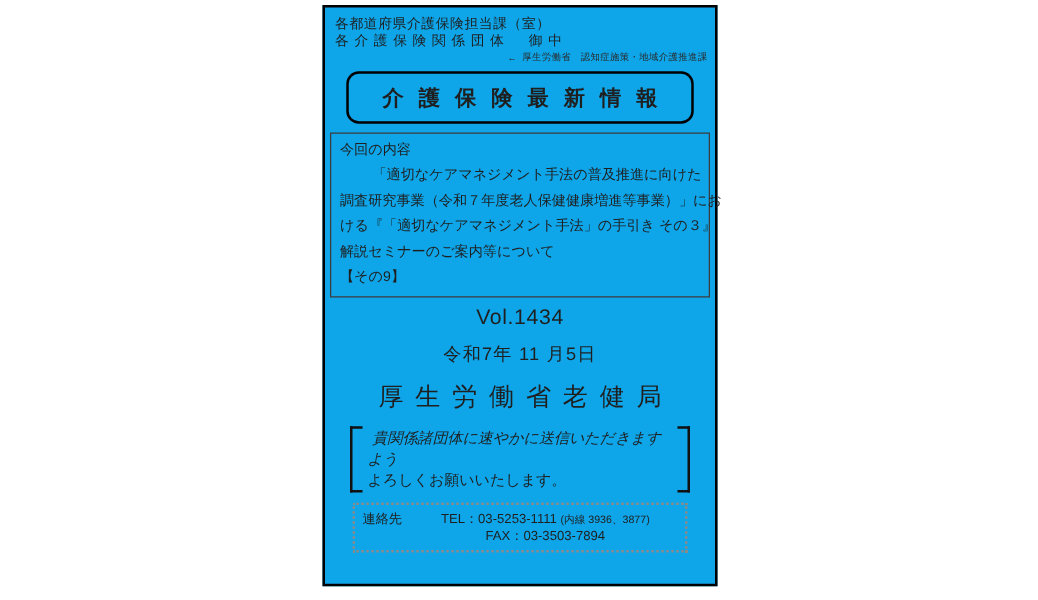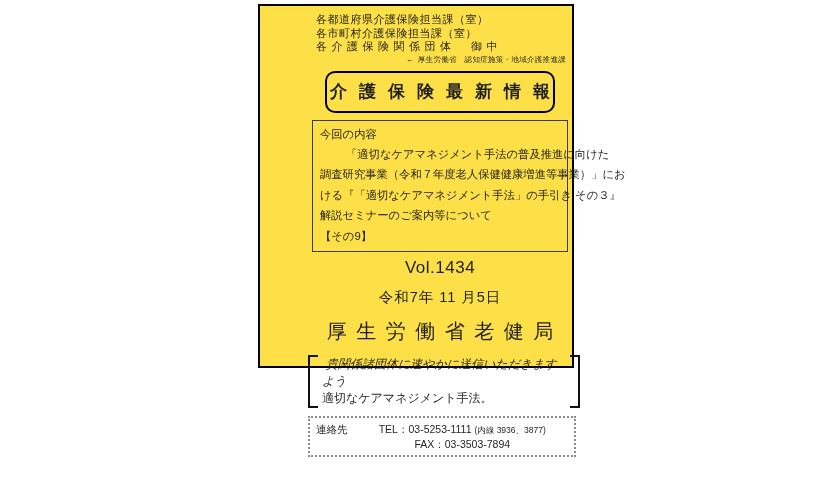--- a/index.html
+++ b/index.html
@@ -1,22 +1,22 @@
 <!DOCTYPE html>
 <html><head>
 <meta charset="utf-8">
 <style>
   html,body{margin:0;padding:0;background:#ffffff;}
   .canvas{
     position:relative;width:830px;height:480px;background:#ffffff;overflow:hidden;
     font-family:"Liberation Sans","DejaVu Sans",sans-serif;color:#1f1f1f;
   }
   .page{
-    position:absolute;left:258px;top:4px;width:316px;height:364px;
-    box-sizing:border-box;border:2.5px solid #000;background:#fde047;padding-left:48px;
+    position:absolute;left:258px;top:4px;width:316px;height:465px;
+    box-sizing:border-box;border:2.5px solid #000;background:#0ea5e9;
   }
   .addr{padding:7px 6px 0 8px;font-size:11px;line-height:13.5px;letter-spacing:0.5px;}
   .addr-wide{letter-spacing:4.5px;}
   .sender{display:flex;justify-content:flex-end;align-items:center;gap:4px;
     padding-right:6px;margin-top:1px;font-size:7.5px;color:#2a2a2a;letter-spacing:0.3px;}
   .banner{
     margin:6px 17px 0 17px;height:42px;box-sizing:border-box;
     border:2.5px solid #000;border-radius:10px;
     display:flex;align-items:center;justify-content:center;
     font-size:17px;font-weight:600;letter-spacing:12px;text-indent:12px;white-space:nowrap;
@@ -51,21 +51,20 @@
   .ext{font-size:8.5px;}
 </style>
 </head>
 <body>
 
 <div class="canvas">
   <div class="page">
 
     <div class="addr">
       <div>各都道府県介護保険担当課（室）</div>
-      <div>各市町村介護保険担当課（室）</div>
       <div class="addr-wide">各介護保険関係団体　御中</div>
     </div>
 
     <div class="sender">
       <span>←</span>
       <span>厚生労働省　認知症施策・地域介護推進課</span>
     </div>
 
     <div class="banner">
       <span>介護保険最新情報</span>
@@ -81,21 +80,21 @@
     </div>
 
     <div class="vol">Vol.1434</div>
     <div class="date">令和7年 11 月5日</div>
     <div class="org">厚生労働省老健局</div>
 
     <div class="notice">
       <span class="bracket bracket-l"></span>
       <div class="notice-text">
         <div>貴関係諸団体に速やかに送信いただきますよう</div>
-        <div>適切なケアマネジメント手法。</div>
+        <div>よろしくお願いいたします。</div>
       </div>
       <span class="bracket bracket-r"></span>
     </div>
 
     <div class="contact">
       <span class="contact-label">連絡先</span>
       <div class="contact-lines">
         <div>
           <span>TEL：03-5253-1111</span>
           <span class="ext">(内線 3936、3877)</span>

